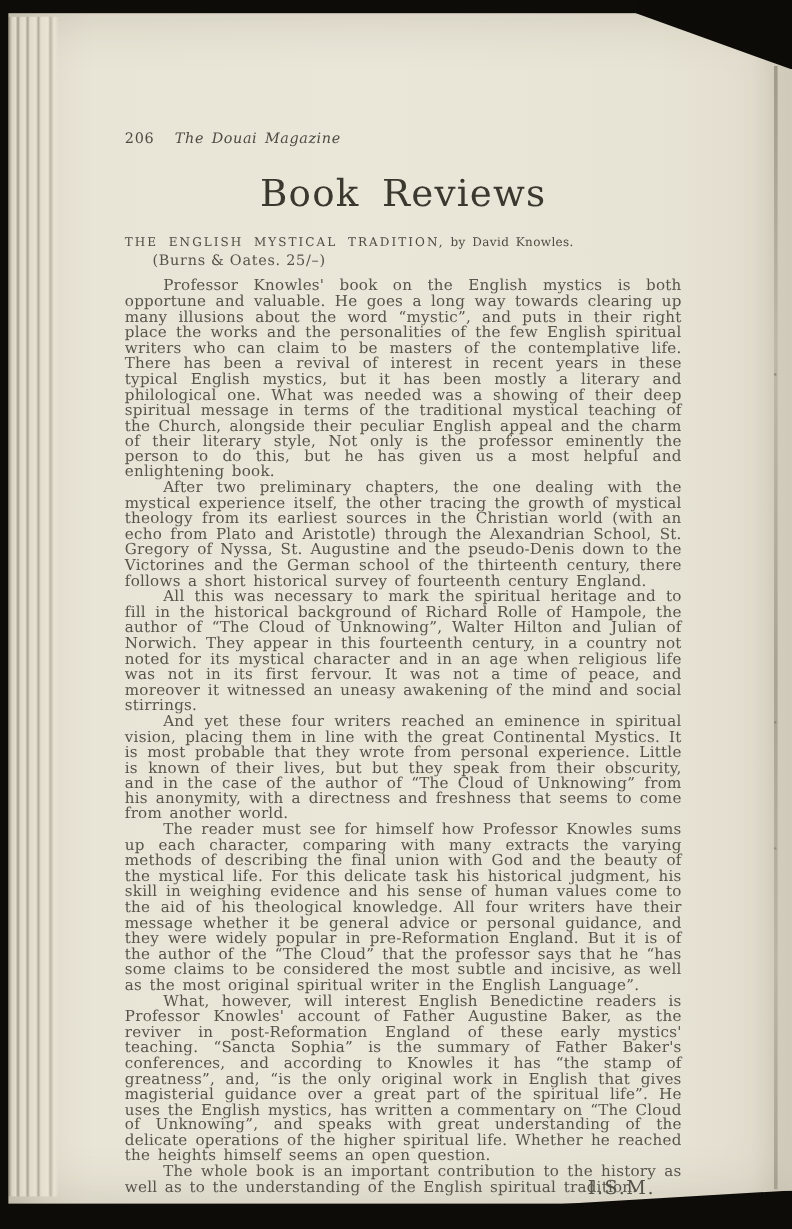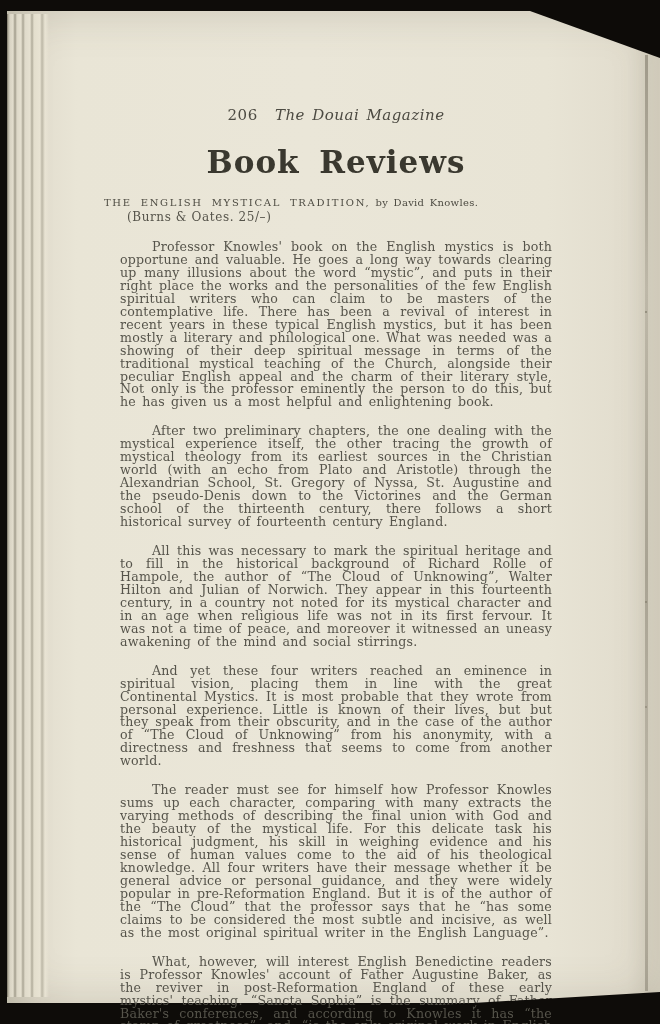--- a/index.html
+++ b/index.html
@@ -58,29 +58,29 @@
     position: absolute; right: 0; bottom: 19px; width: 220px; height: 13px;
     background: #0e0c09;
     clip-path: polygon(0 100%, 100% 0, 100% 100%);
   }
 
   
   .content {
     position: absolute; left: 97px; top: 96px; width: 464px;
     color: #55534a;
   }
-  .running-header { font-size: 15px; line-height: 17px; color: #4c4a42; text-align: center; }
+  .running-header { font-size: 12px; line-height: 17px; color: #4c4a42; }
   .page-num { letter-spacing: 0.6px; }
   .mag-title { font-style: italic; margin-left: 17px; letter-spacing: 0.5px; word-spacing: 2px; }
 
   .section-title {
     margin: 20px 0 0 0;
     text-align: center;
     font-size: 31px; line-height: 36px;
-    font-weight: 700;
+    font-weight: 400;
     color: #3a382f;
     letter-spacing: 1px; word-spacing: 8px;
   }
 
   .review-heading {
     margin-top: 15px;
     font-size: 10px; line-height: 15px;
     color: #4c4a41;
     white-space: nowrap;
   }
@@ -91,21 +91,21 @@
     padding-left: 23px; letter-spacing: 0.6px;
   }
 
   .review-body {
     margin-top: 7px;
     font-size: 12.6px; line-height: 12.95px;
     text-align: justify;
     letter-spacing: 0.2px; word-spacing: 2px;
     color: #56544b;
   }
-  .review-body p { margin: 16px; text-indent: 32px; }
+  .review-body p { margin: 0; text-indent: 32px; }
 
   .sig-row { position: relative; }
   .signature {
     position: absolute; right: 22px; bottom: -1px;
     font-size: 16px; letter-spacing: 1.3px; color: #55534a;
   }
 </style>
 </head>
 <body>
 

